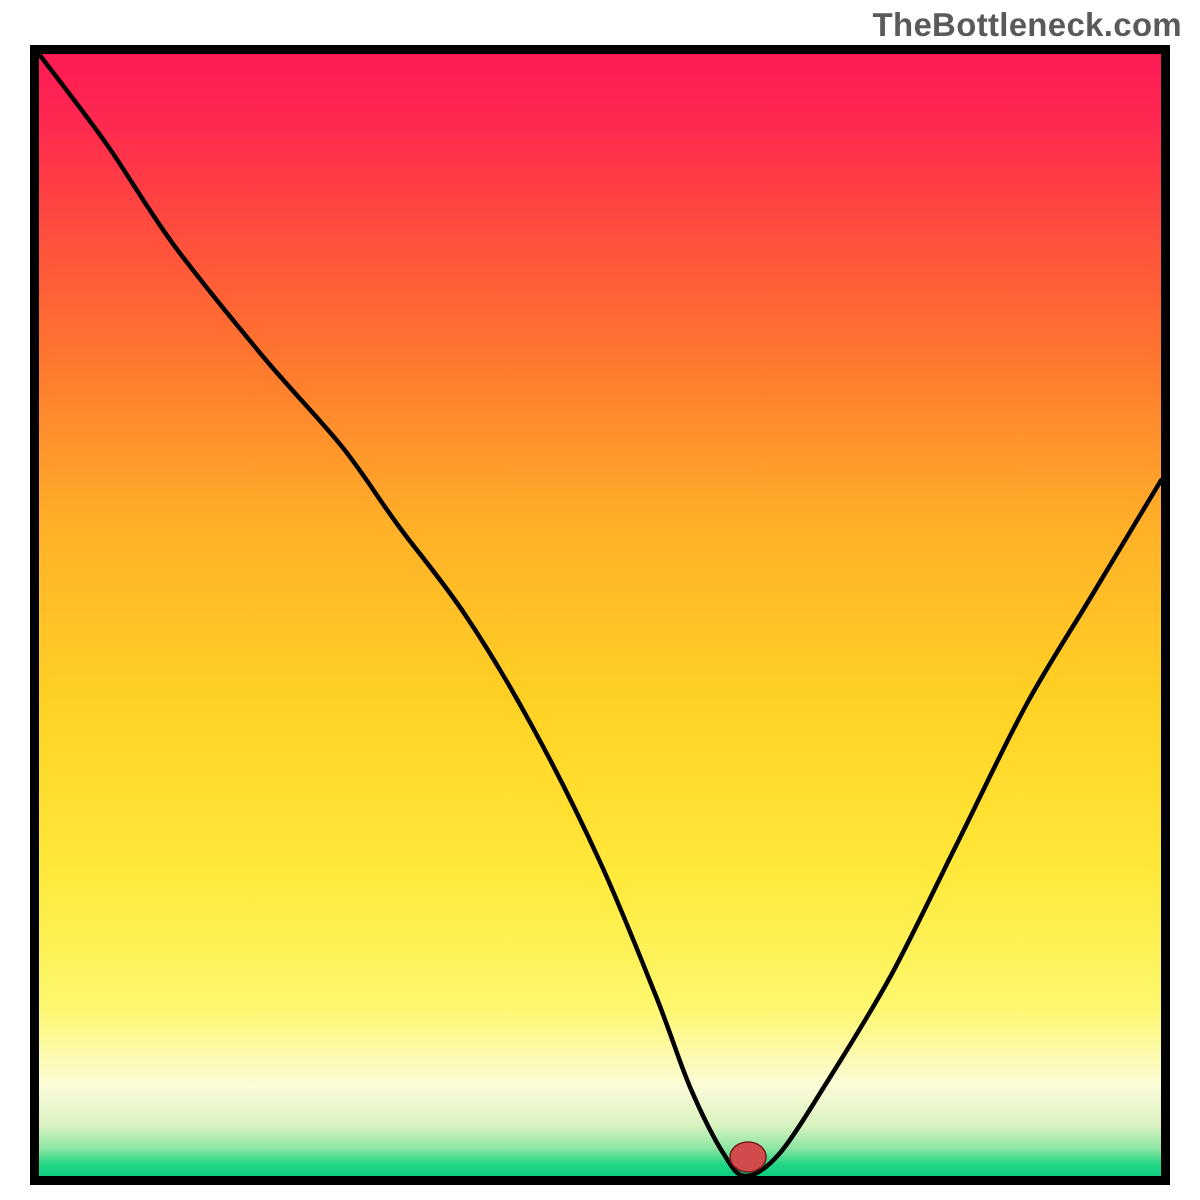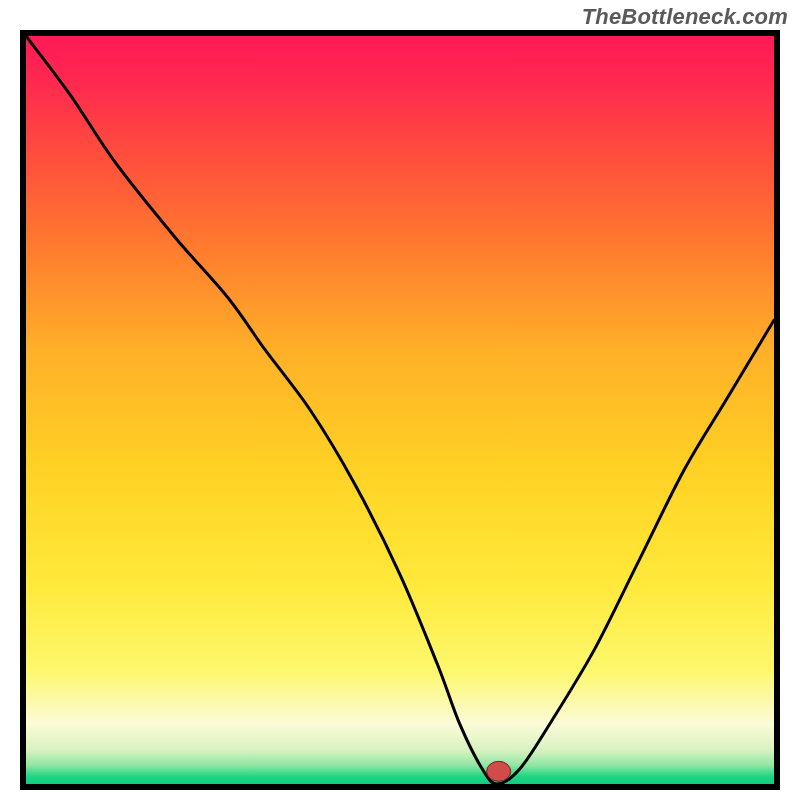--- a/index.html
+++ b/index.html
@@ -17,21 +17,20 @@
     background: #ffffff;
   }
   .watermark {
     position: absolute;
     top: 4px;
     right: 12px;
     font-size: 22px;
     font-weight: 600;
     color: #5a5a5a;
     letter-spacing: 0.2px;
-    font-style: italic;
   }
   .plot-box {
     position: absolute;
     left: 20px;
     top: 30px;
     width: 760px;
     height: 760px;
     background: #ffffff;
     border: 6px solid #000000;
     box-sizing: border-box;

